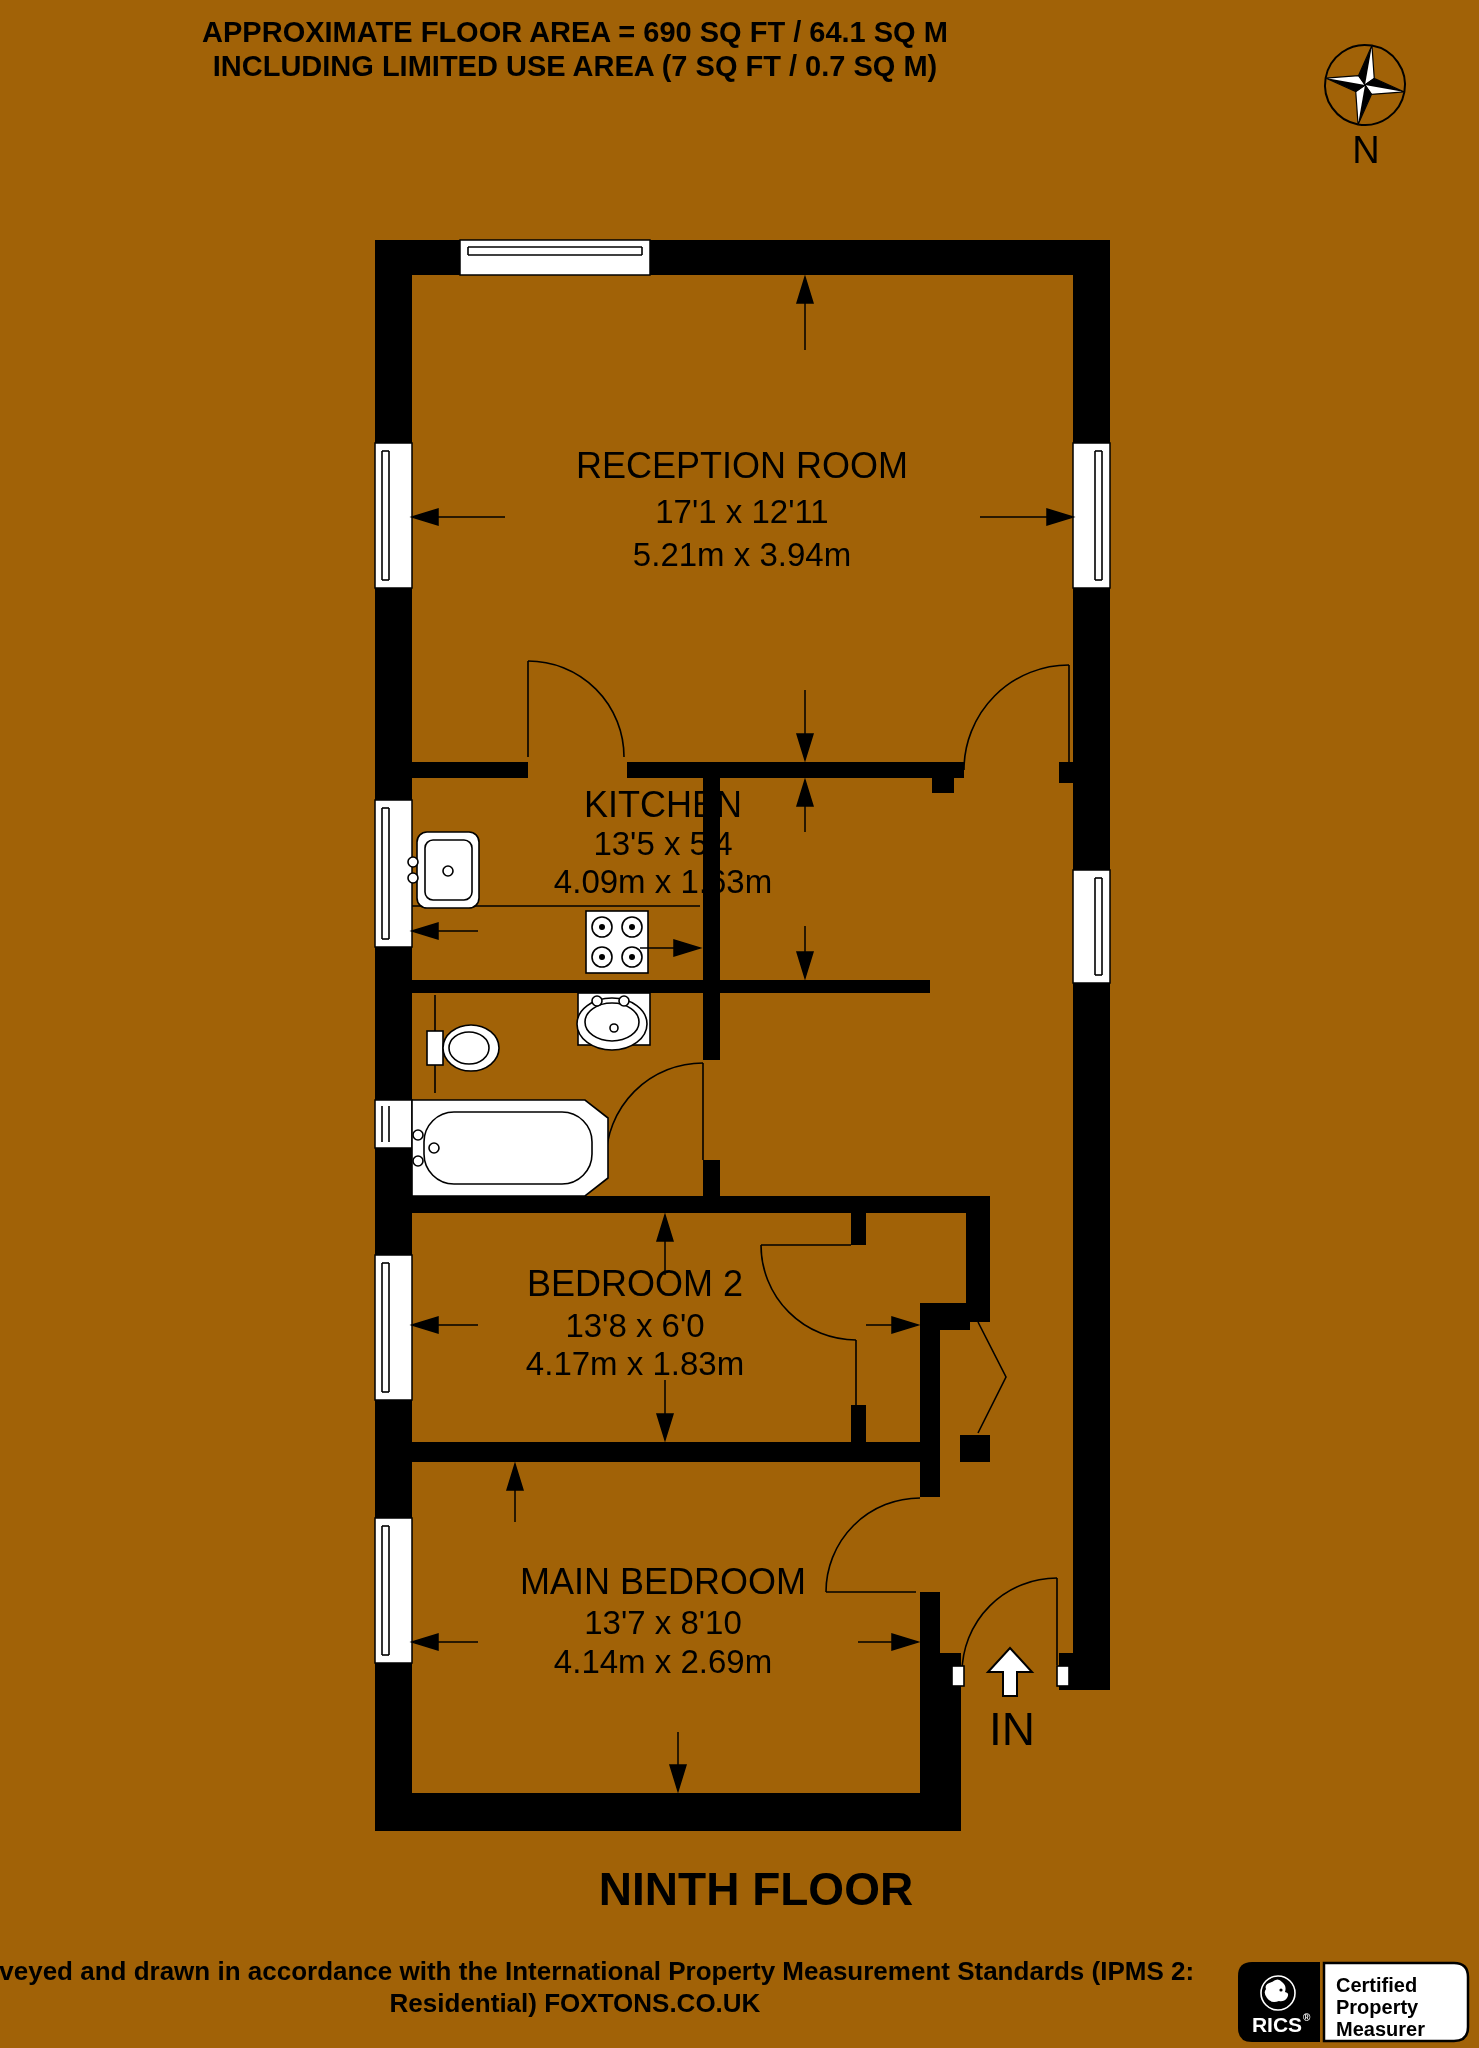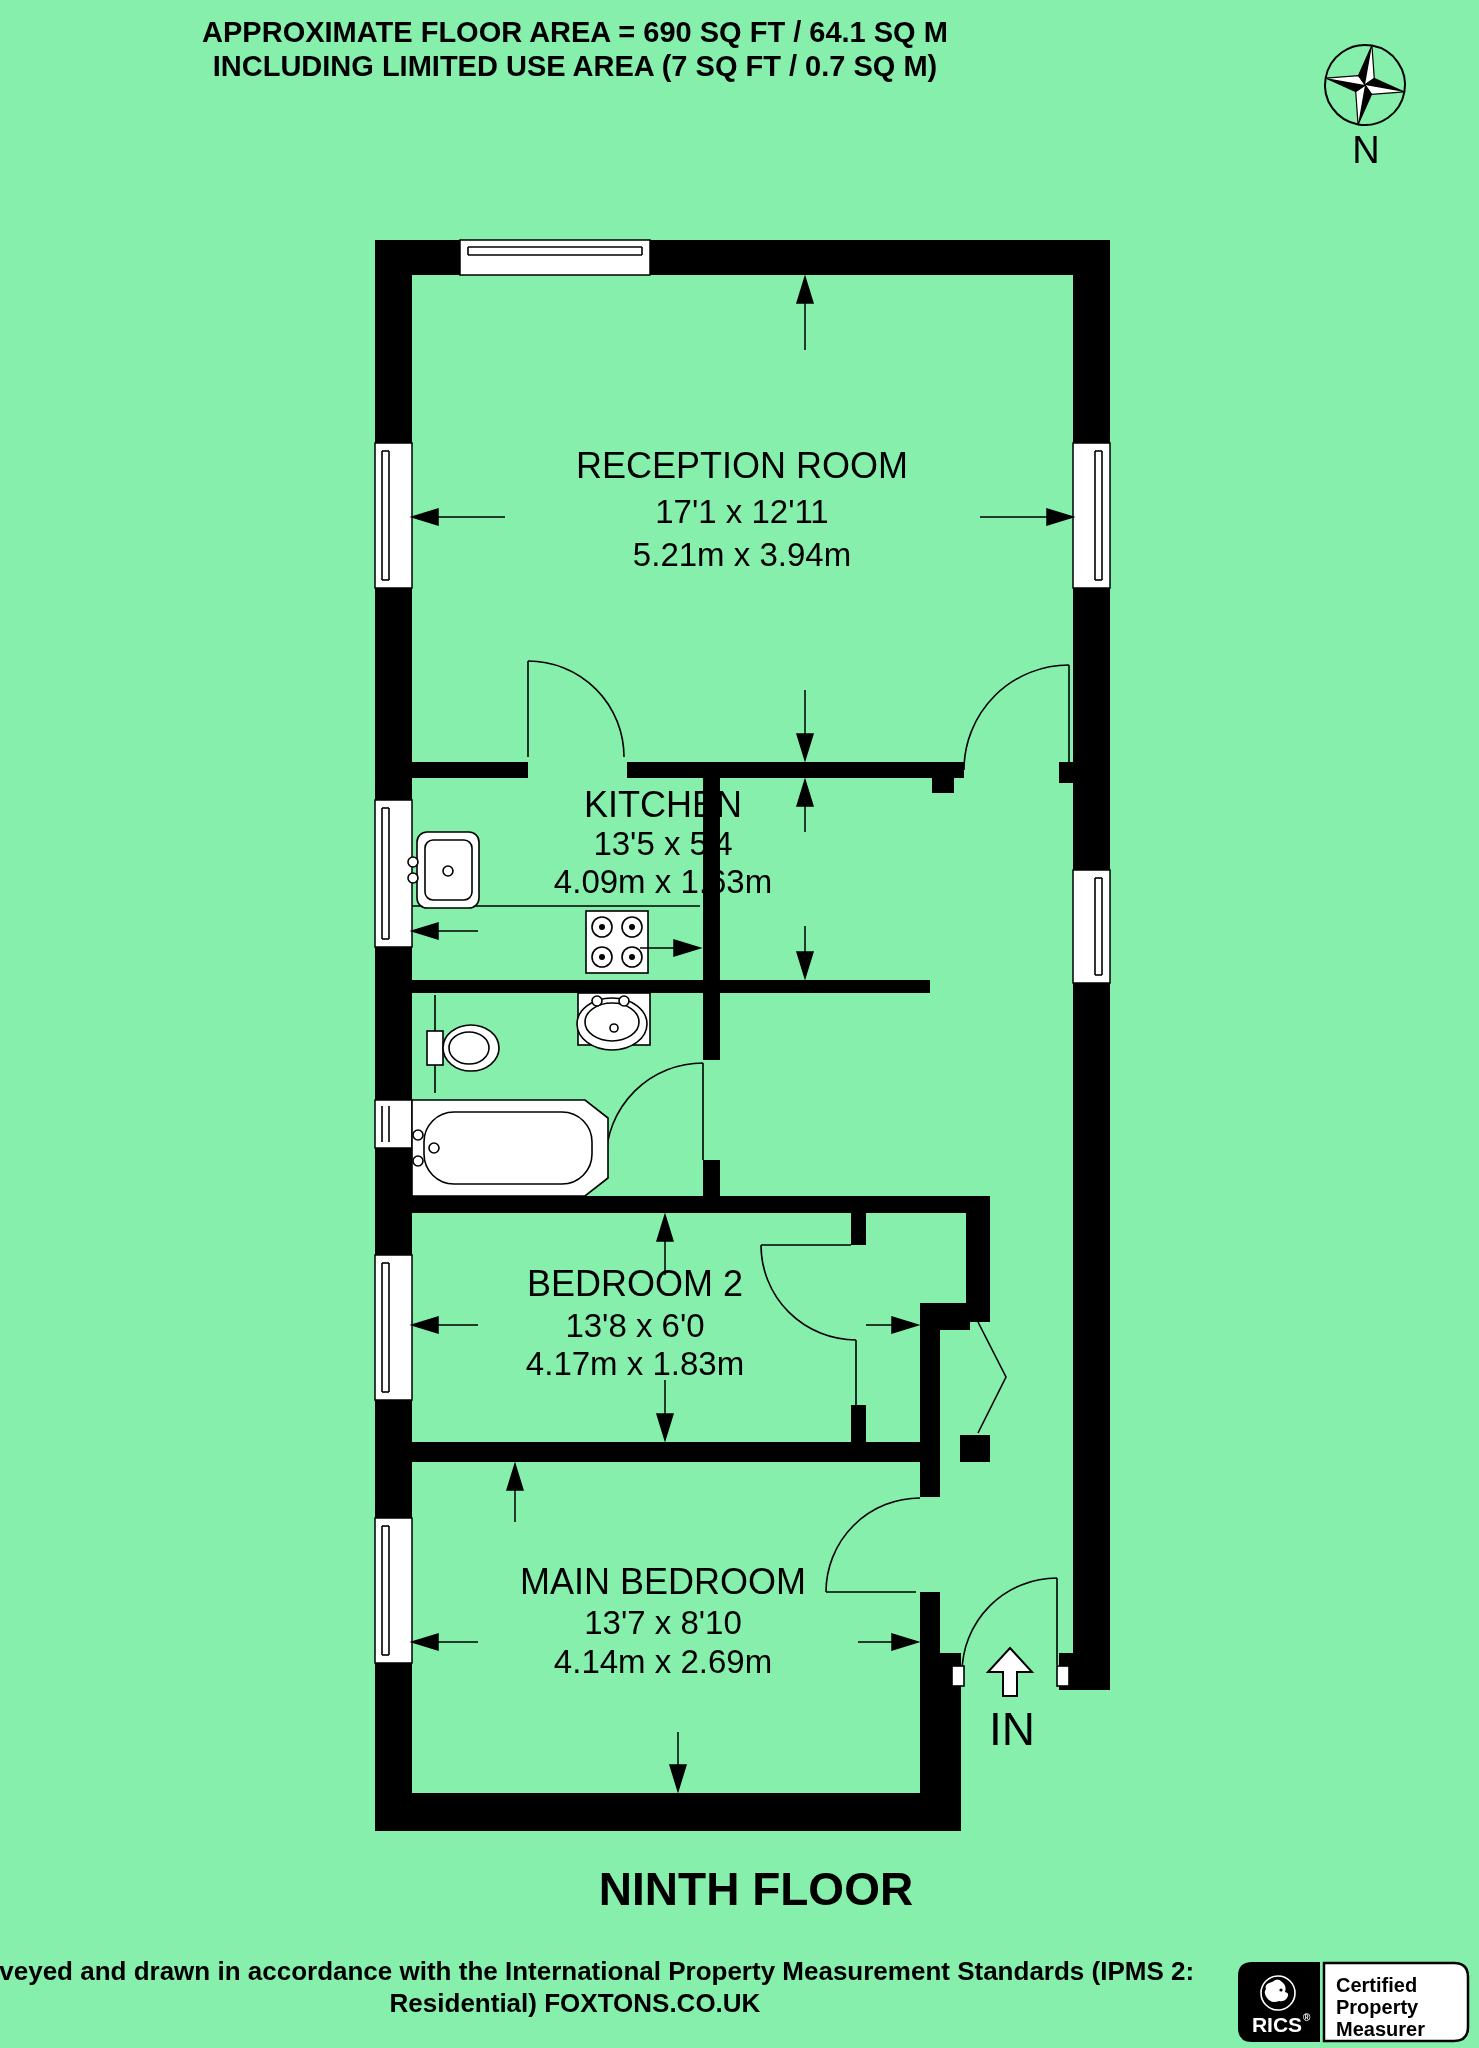--- a/index.html
+++ b/index.html
@@ -1,16 +1,16 @@
 <!DOCTYPE html>
 <html><head>
 <meta charset="utf-8">
 <style>
   html,body{margin:0;padding:0;background:#fff;}
-  .page{position:relative;width:1479px;height:2048px;background:#86efac;overflow:hidden;
+  .page{position:relative;width:1479px;height:2048px;background:#a16207;overflow:hidden;
         font-family:"Liberation Sans", sans-serif;}
   svg{position:absolute;left:0;top:0;}
   svg text{fill:#000;}
   .t-room{font-size:36px;}
   .t-dim{font-size:33px;}
   .t-header{font-size:29px;font-weight:bold;}
   .t-floor{font-size:46px;font-weight:bold;}
   .t-in{font-size:46px;}
   .t-n{font-size:38px;}
   .t-footer{font-size:26px;font-weight:bold;}

